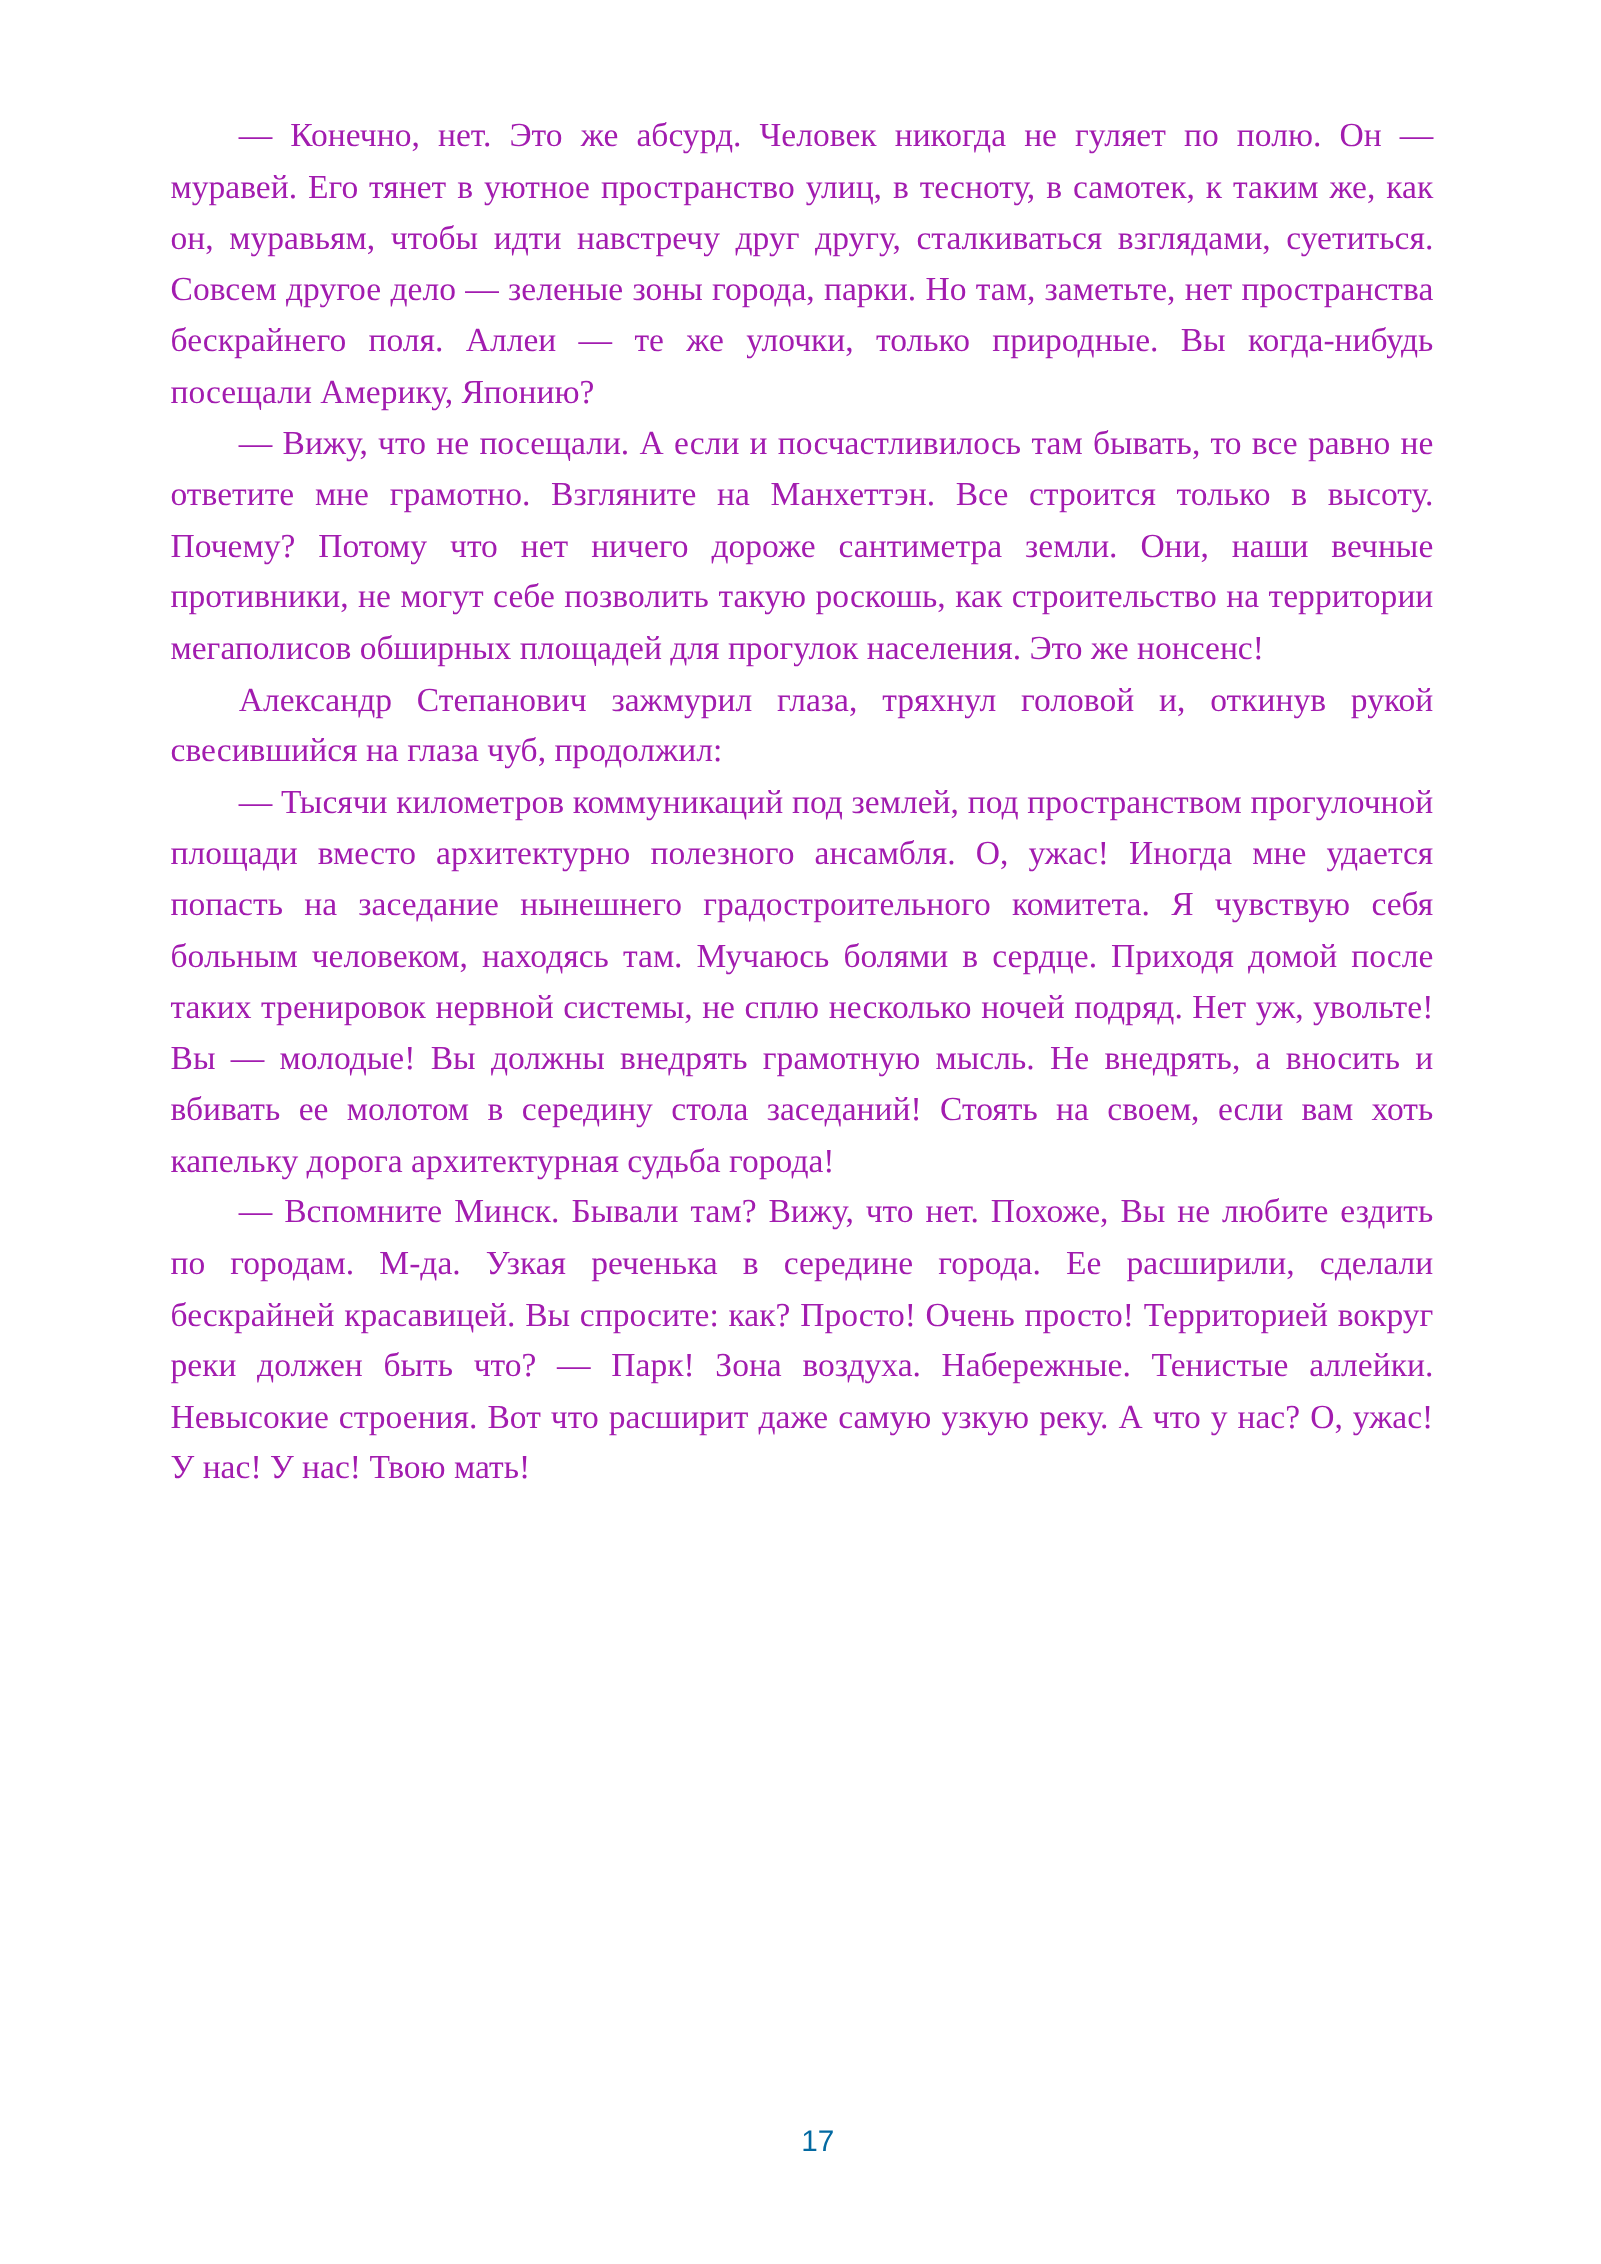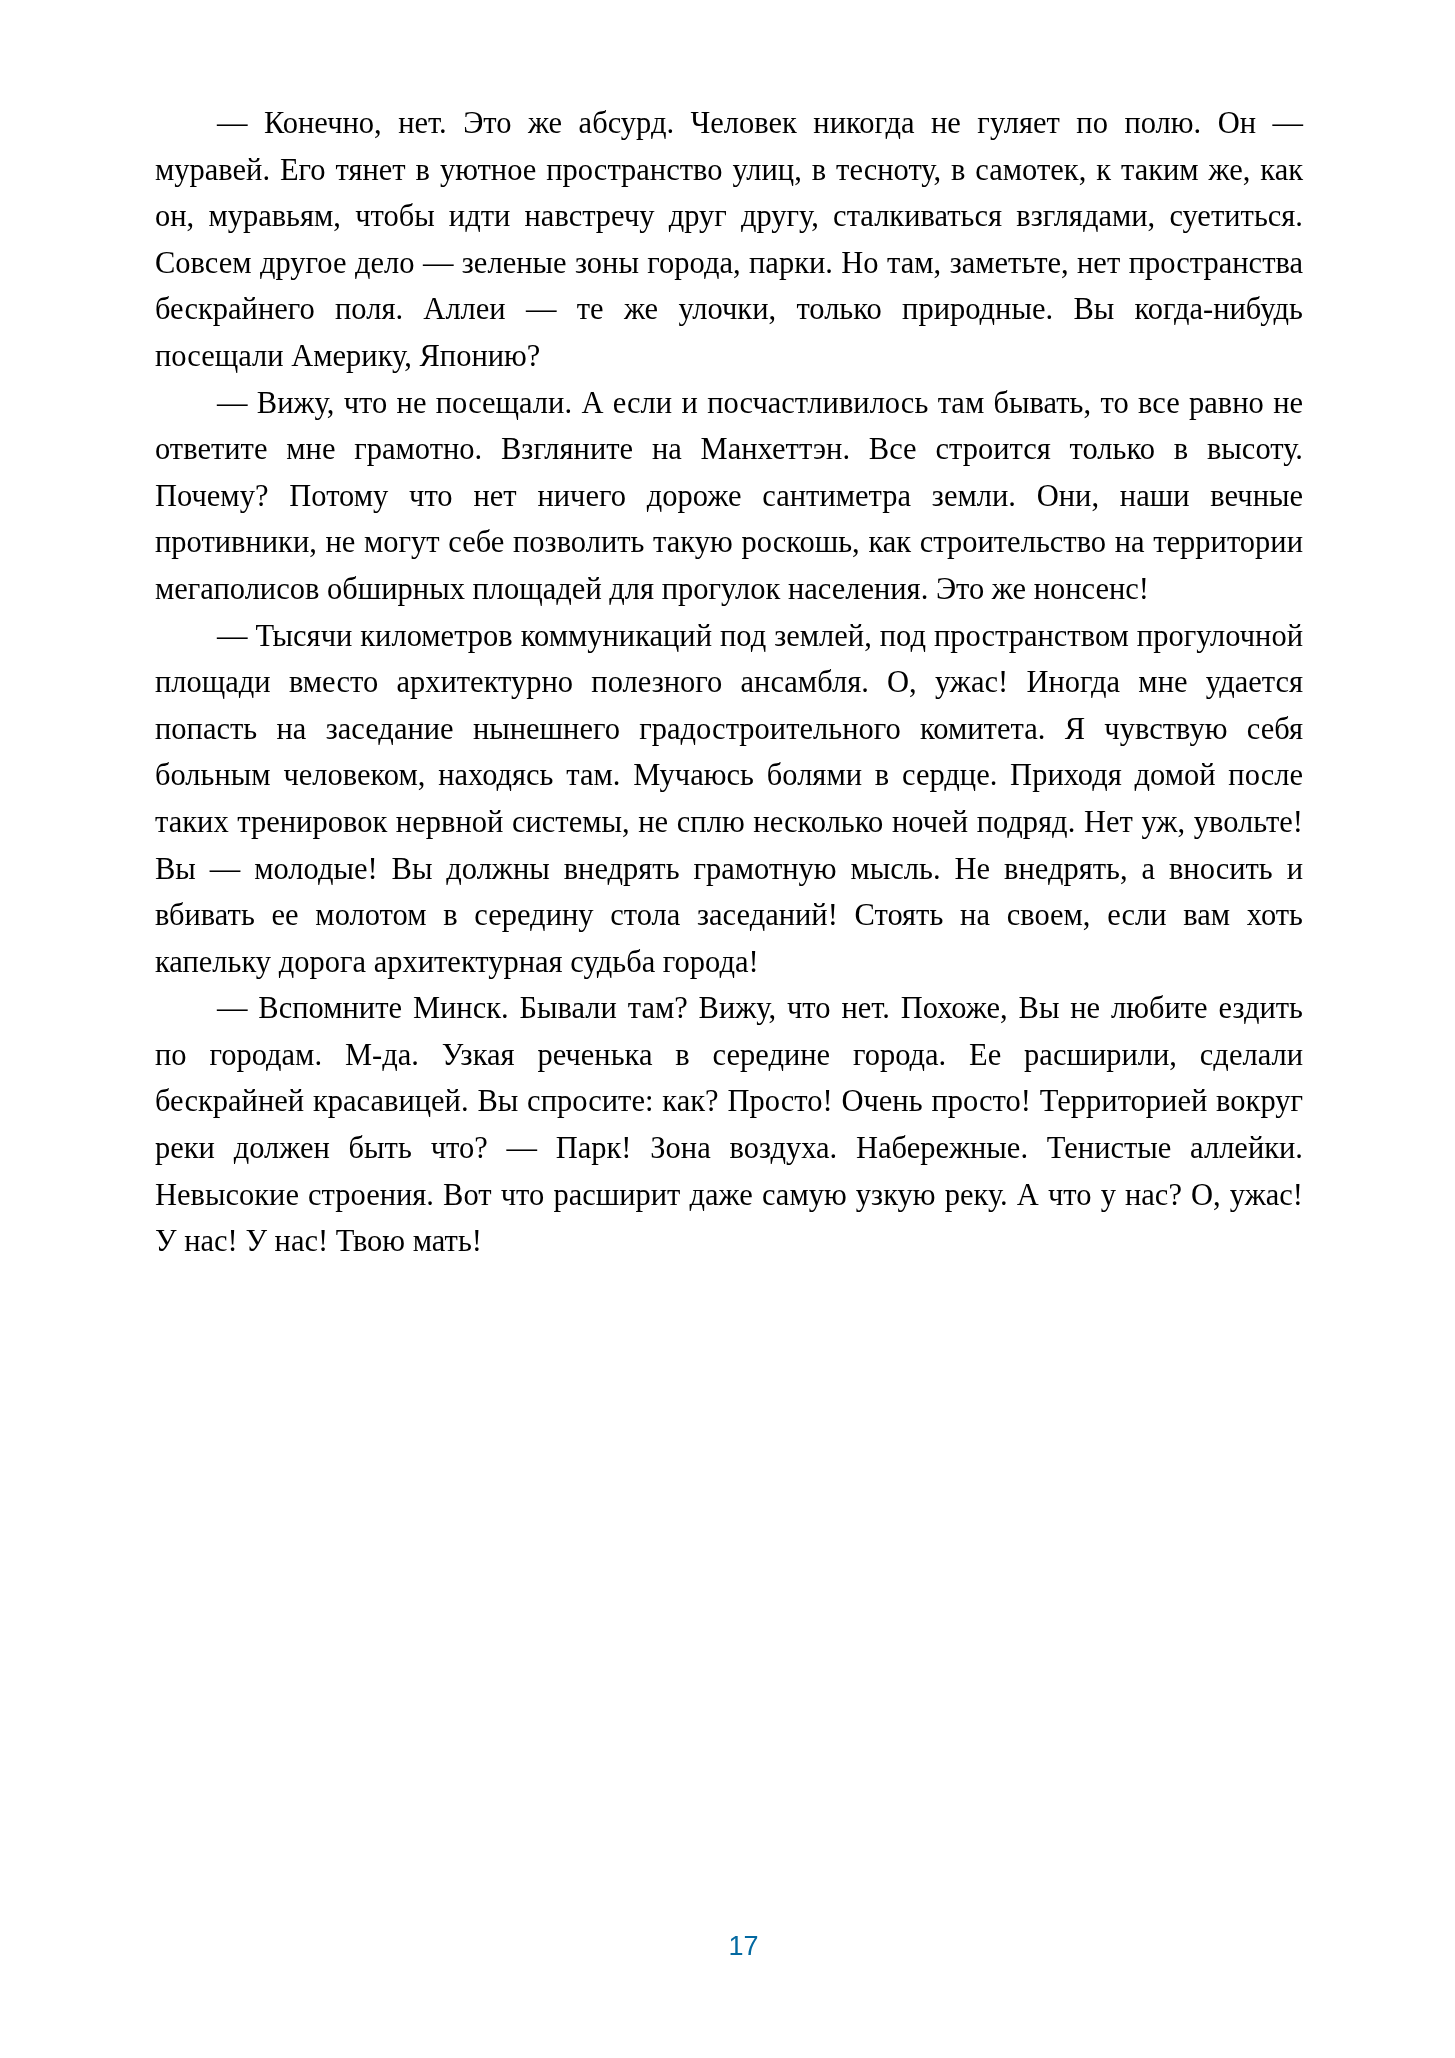--- a/index.html
+++ b/index.html
@@ -17,21 +17,21 @@
     box-sizing: border-box;
   }
   .text-block {
     position: absolute;
     left: 155px;
     top: 100px;
     width: 1148px;
     font-family: "Liberation Serif", "DejaVu Serif", serif;
     font-size: 30.5px;
     line-height: 46.6px;
-    color: #000000;
+    color: #a21caf;
     text-align: justify;
     text-justify: inter-word;
     -webkit-hyphens: none;
     hyphens: none;
   }
   .para {
     margin: 0;
     padding: 0;
     text-indent: 62px;
     text-align: justify;
@@ -51,19 +51,20 @@
   }
 </style>
 </head>
 <body>
 
 <div class="page">
 
   <div class="text-block">
     <p class="para">— Конечно, нет. Это же абсурд. Человек никогда не гуляет по полю. Он — муравей. Его тянет в уютное пространство улиц, в тесноту, в самотек, к таким же, как он, муравьям, чтобы идти навстречу друг другу, сталкиваться взглядами, суетиться. Совсем другое дело — зеленые зоны города, парки. Но там, заметьте, нет пространства бескрайнего поля. Аллеи — те же улочки, только природные. Вы когда-нибудь посещали Америку, Японию?</p>
     <p class="para">— Вижу, что не посещали. А если и посчастливилось там бывать, то все равно не ответите мне грамотно. Взгляните на Манхеттэн. Все строится только в высоту. Почему? Потому что нет ничего дороже сантиметра земли. Они, наши вечные противники, не могут себе позволить такую роскошь, как строительство на территории мегаполисов обширных площадей для прогулок населения. Это же нонсенс!</p>
+    <p class="para">Александр Степанович зажмурил глаза, тряхнул головой и, откинув рукой свесившийся на глаза чуб, продолжил:</p>
     <p class="para">— Тысячи километров коммуникаций под землей, под пространством прогулочной площади вместо архитектурно полезного ансамбля. О, ужас! Иногда мне удается попасть на заседание нынешнего градостроительного комитета. Я чувствую себя больным человеком, находясь там. Мучаюсь болями в сердце. Приходя домой после таких тренировок нервной системы, не сплю несколько ночей подряд. Нет уж, увольте! Вы — молодые! Вы должны внедрять грамотную мысль. Не внедрять, а вносить и вбивать ее молотом в середину стола заседаний! Стоять на своем, если вам хоть капельку дорога архитектурная судьба города!</p>
     <p class="para">— Вспомните Минск. Бывали там? Вижу, что нет. Похоже, Вы не любите ездить по городам. М-да. Узкая реченька в середине города. Ее расширили, сделали бескрайней красавицей. Вы спросите: как? Просто! Очень просто! Территорией вокруг реки должен быть что? — Парк! Зона воздуха. Набережные. Тенистые аллейки. Невысокие строения. Вот что расширит даже самую узкую реку. А что у нас? О, ужас! У нас! У нас! Твою мать!</p>
   </div>
 
   <div class="page-number">17</div>
 
 </div>
 
 </body></html>

